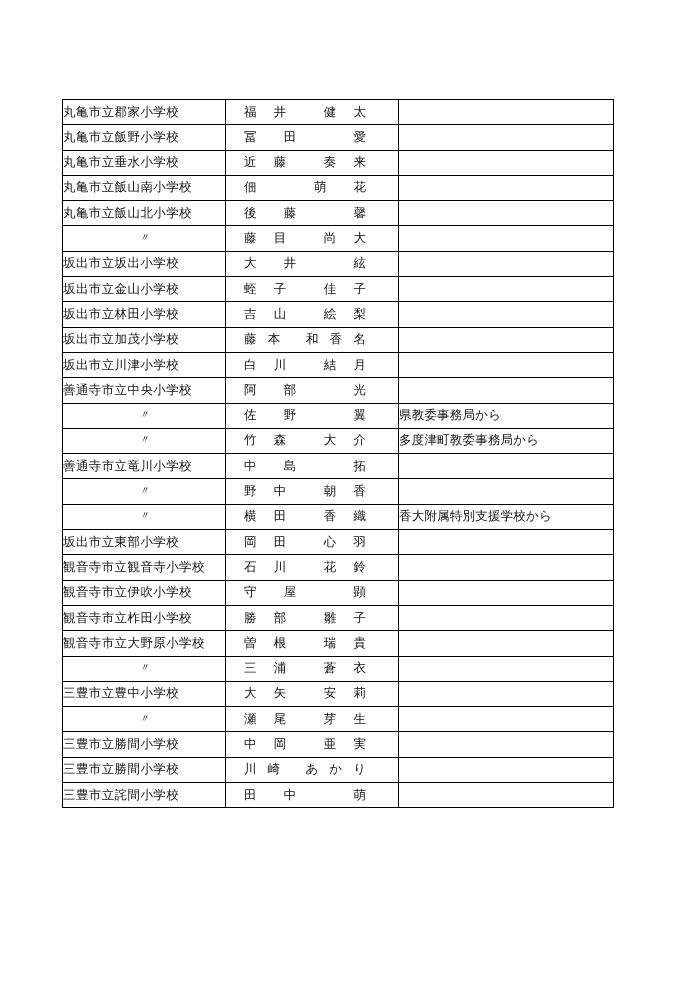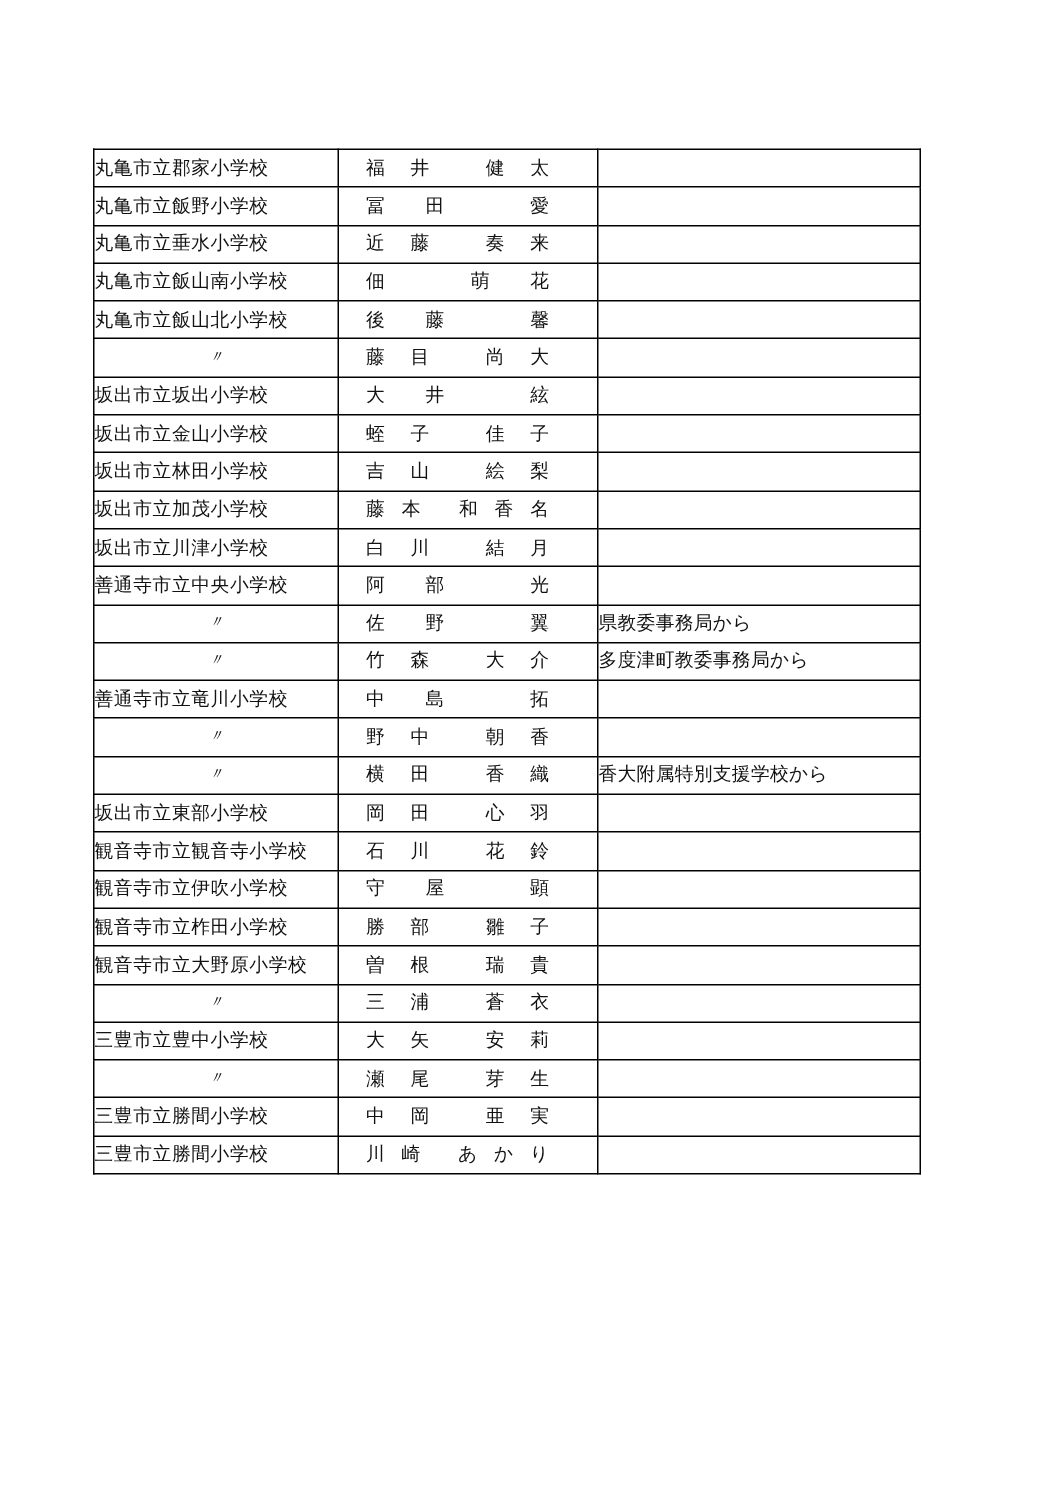--- a/index.html
+++ b/index.html
@@ -225,16 +225,21 @@
         <tr>
           <td class="cell-school">三豊市立勝間小学校</td>
           <td class="cell-name"><span class="name-inner">中岡 亜実</span></td>
           <td class="cell-note"></td>
         </tr>
         <tr>
           <td class="cell-school">三豊市立勝間小学校</td>
           <td class="cell-name"><span class="name-inner">川崎 あかり</span></td>
           <td class="cell-note"></td>
         </tr>
+        <tr>
+          <td class="cell-school">三豊市立詫間小学校</td>
+          <td class="cell-name"><span class="name-inner">田中 萌</span></td>
+          <td class="cell-note"></td>
+        </tr>
       </tbody>
   </table>
 
 </div>
 
 </body></html>

